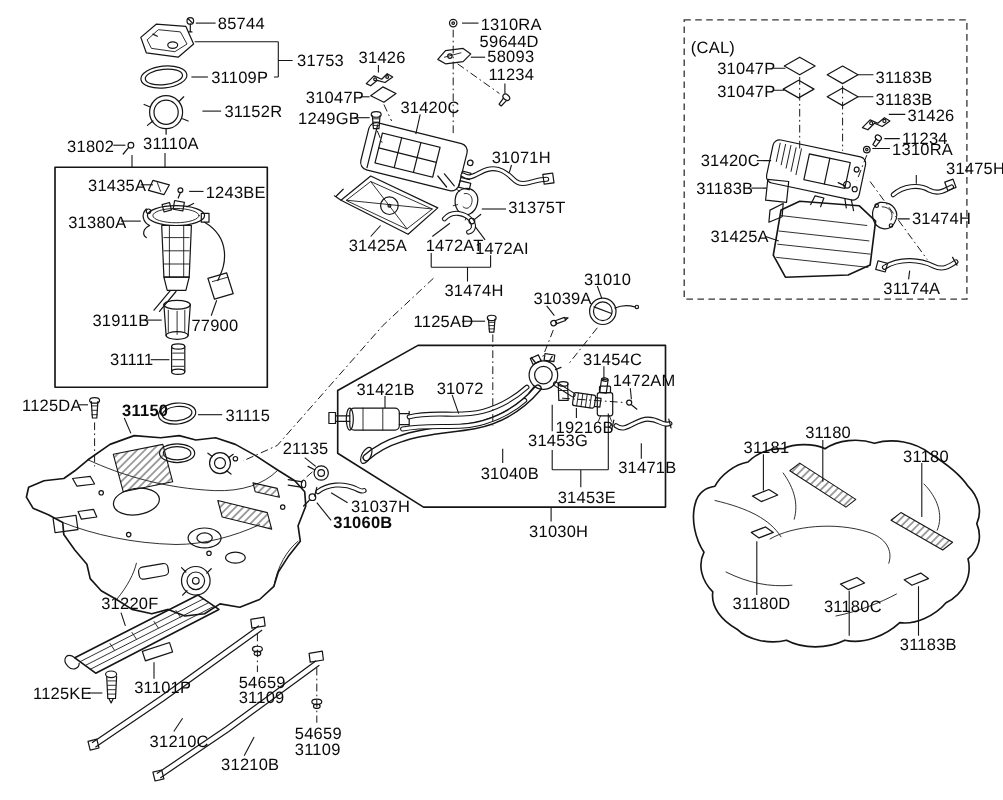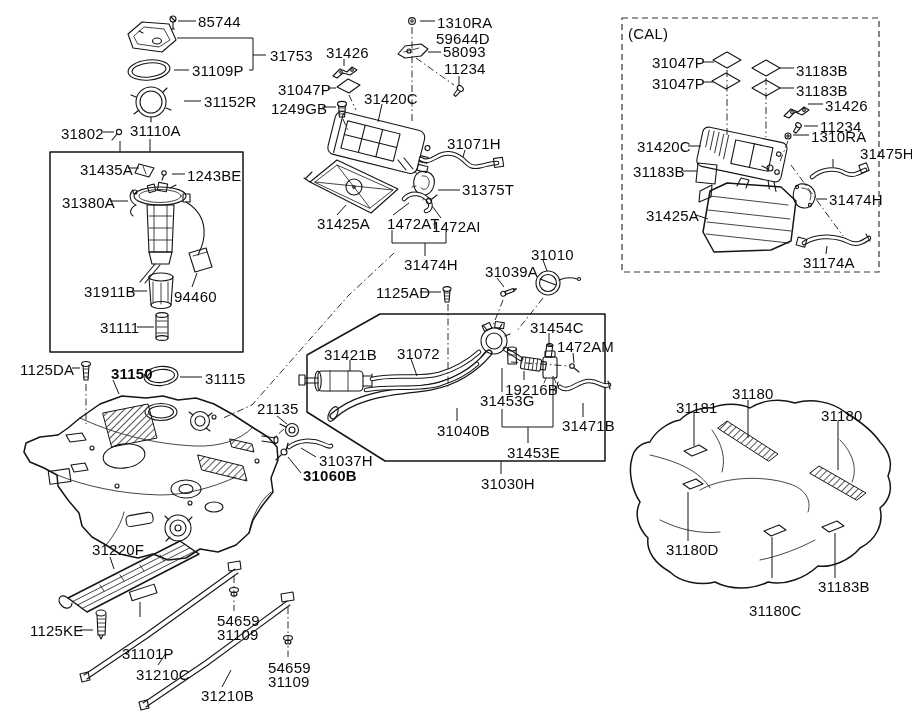--- a/index.html
+++ b/index.html
@@ -492,21 +492,21 @@
       <div class="lbl" style="left: 198px; top: 14px;">85744</div>
       <div class="lbl" style="left: 270px; top: 48px; text-align: center;">31753</div>
       <div class="lbl" style="left: 192px; top: 63px;">31109P</div>
       <div class="lbl" style="left: 204px; top: 94px;">31152R</div>
       <div class="lbl" style="left: 61px; top: 126px;">31802</div>
       <div class="lbl" style="left: 130px; top: 123px;">31110A</div>
       <div class="lbl" style="left: 80px; top: 162px;">31435A</div>
       <div class="lbl" style="left: 187px; top: 168px;">1243BE</div>
       <div class="lbl" style="left: 62px; top: 195px;">31380A</div>
       <div class="lbl" style="left: 84px; top: 284px;">31911B</div>
-      <div class="lbl" style="left: 174px; top: 289px;">94460</div>
+      <div class="lbl" style="left: 174px; top: 289px;">77900</div>
       <div class="lbl" style="left: 100px; top: 320px;">31111</div>
       <div class="lbl" style="left: 326px; top: 45px;">31426</div>
       <div class="lbl" style="left: 278px; top: 82px;">31047P</div>
       <div class="lbl" style="left: 271px; top: 101px;">1249GB</div>
       <div class="lbl" style="left: 364px; top: 91px;">31420C</div>
       <div class="lbl" style="left: 437px; top: 15px;">1310RA</div>
       <div class="lbl" style="left: 436px; top: 31px;">59644D</div>
       <div class="lbl" style="left: 443px; top: 44px;">58093</div>
       <div class="lbl" style="left: 444px; top: 61px;">11234</div>
       <div class="lbl" style="left: 447px; top: 136px;">31071H</div>
@@ -529,34 +529,34 @@
       <div class="lbl" style="left: 562px; top: 418px;">31471B</div>
       <div class="lbl" style="left: 507px; top: 445px;">31453E</div>
       <div class="lbl" style="left: 481px; top: 476px;">31030H</div>
       <div class="lbl" style="left: 319px; top: 453px;">31037H</div>
       <div class="lbl" style="left: 303px; top: 468px; font-weight: bold;">31060B</div>
       <div class="lbl" style="left: 20px; top: 362px;">1125DA</div>
       <div class="lbl" style="left: 111px; top: 366px; font-weight: bold;">31150</div>
       <div class="lbl" style="left: 205px; top: 371px;">31115</div>
       <div class="lbl" style="left: 92px; top: 542px;">31220F</div>
       <div class="lbl" style="left: 30px; top: 623px;">1125KE</div>
-      <div class="lbl" style="left: 122px; top: 618px; margin-top: 28px;">31101P</div>
+      <div class="lbl" style="left: 122px; top: 618px;">31101P</div>
       <div class="lbl" style="left: 217px; top: 613px;">54659</div>
       <div class="lbl" style="left: 217px; top: 627px;">31109</div>
       <div class="lbl" style="left: 136px; top: 667px;">31210C</div>
       <div class="lbl" style="left: 268px; top: 660px;">54659</div>
       <div class="lbl" style="left: 268px; top: 674px;">31109</div>
       <div class="lbl" style="left: 201px; top: 688px;">31210B</div>
       <div class="lbl" style="left: 676px; top: 400px;">31181</div>
       <div class="lbl" style="left: 732px; top: 386px;">31180</div>
       <div class="lbl" style="left: 821px; top: 408px;">31180</div>
       <div class="lbl" style="left: 666px; top: 542px;">31180D</div>
-      <div class="lbl" style="left: 749px; top: 603px;">31180C</div>
+      <div class="lbl" style="left: 749px; top: 544px;">31180C</div>
       <div class="lbl" style="left: 818px; top: 579px;">31183B</div>
-      <div class="lbl" style="left: 628px; top: 26px;">(CAL)</div>
+      <div class="lbl" style="left: 628px; top: 36px;">(CAL)</div>
       <div class="lbl" style="left: 652px; top: 55px;">31047P</div>
       <div class="lbl" style="left: 652px; top: 76px;">31047P</div>
       <div class="lbl" style="left: 796px; top: 63px;">31183B</div>
       <div class="lbl" style="left: 796px; top: 83px;">31183B</div>
       <div class="lbl" style="left: 825px; top: 98px;">31426</div>
       <div class="lbl" style="left: 820px; top: 119px;">11234</div>
       <div class="lbl" style="left: 811px; top: 129px;">1310RA</div>
       <div class="lbl" style="left: 637px; top: 139px;">31420C</div>
       <div class="lbl" style="left: 812px; top: 146px; margin-left: 48px;">31475H</div>
       <div class="lbl" style="left: 633px; top: 164px;">31183B</div>

